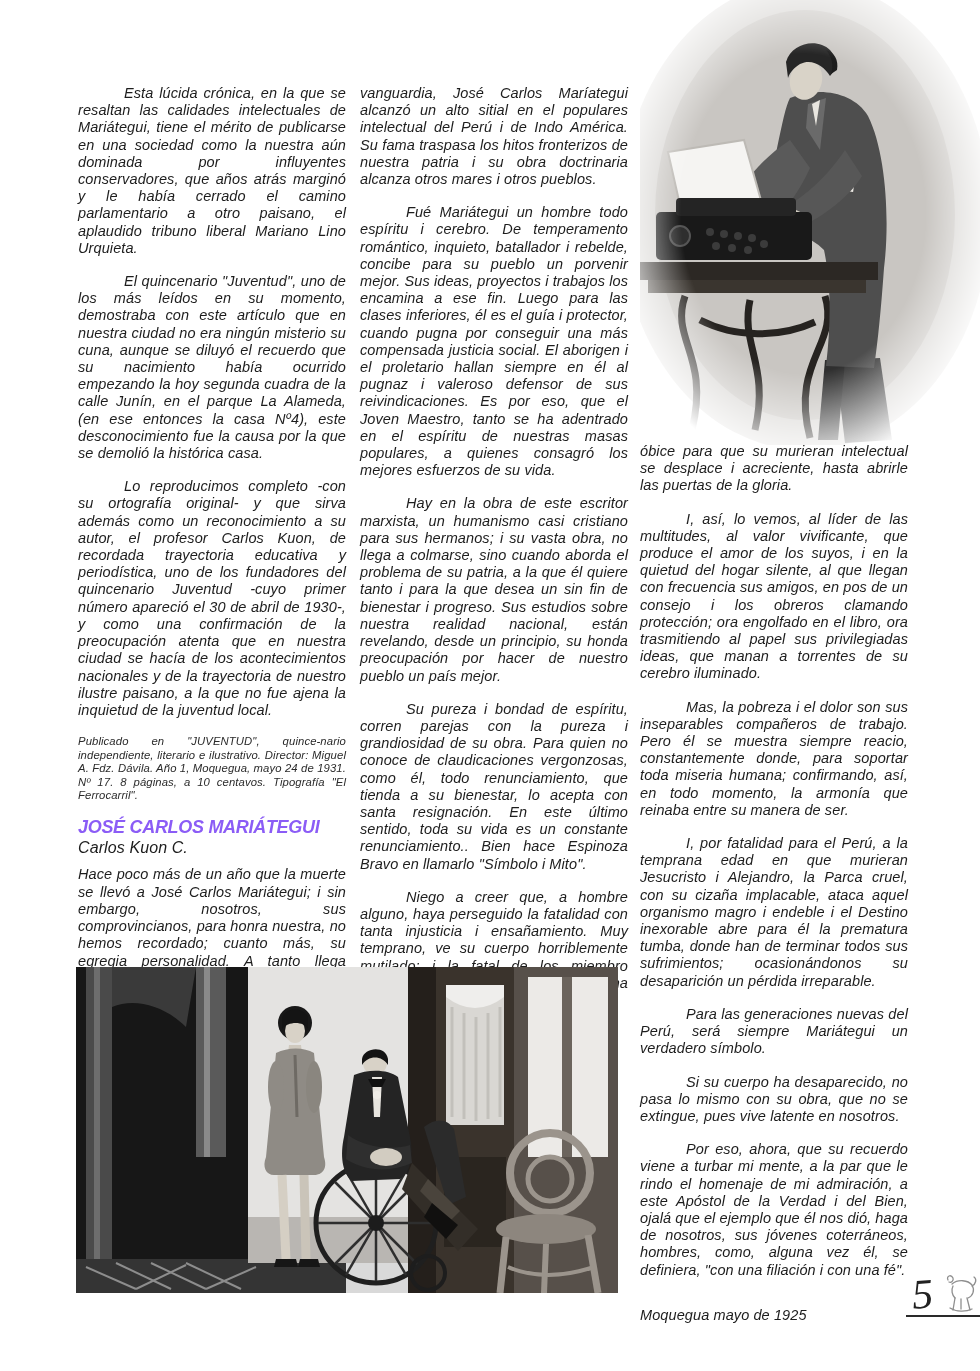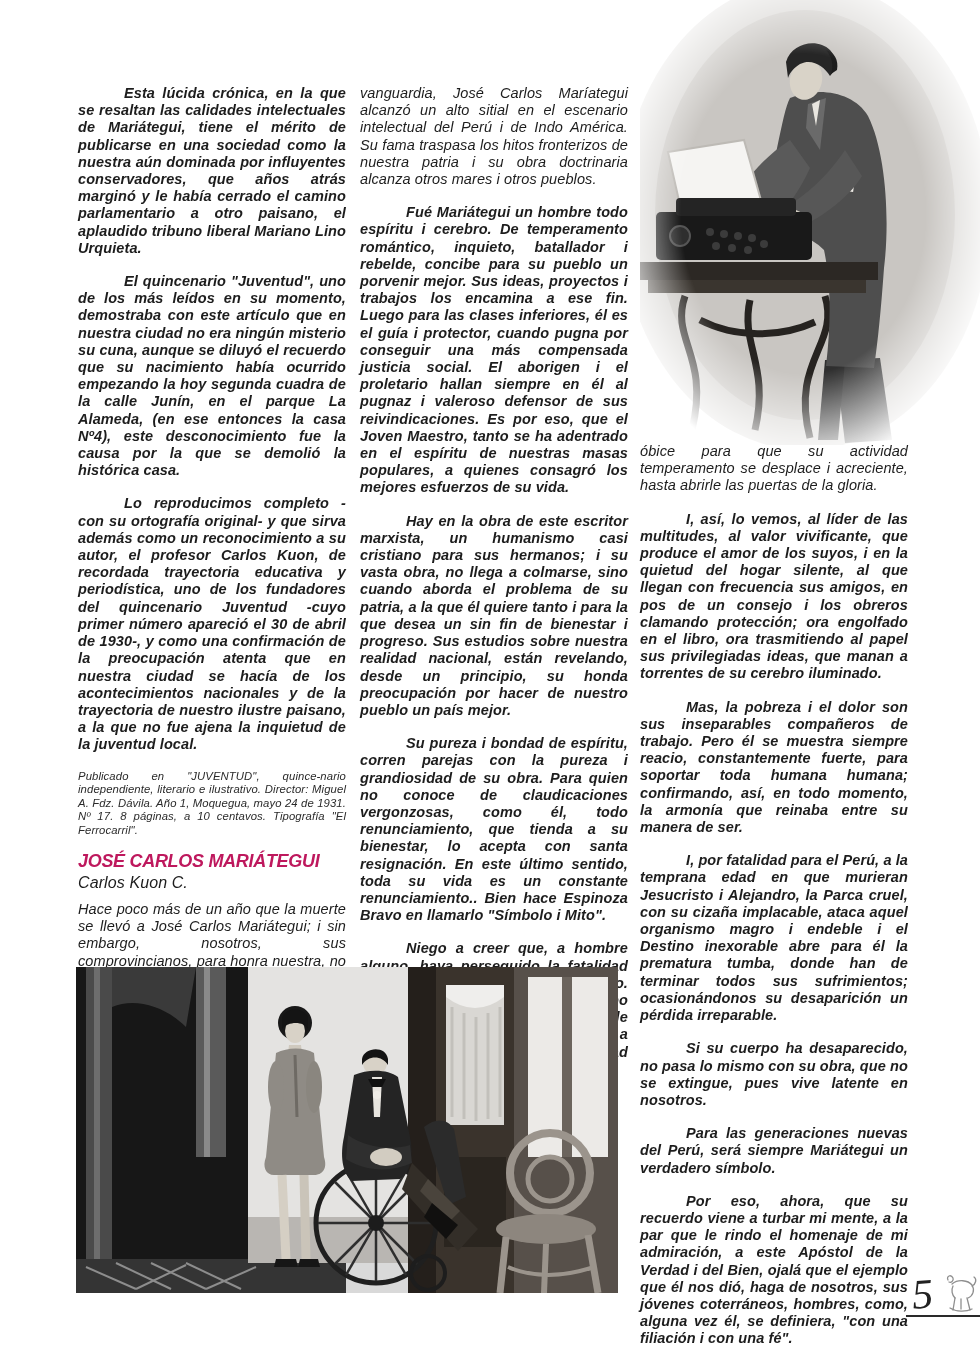--- a/index.html
+++ b/index.html
@@ -15,37 +15,37 @@
     position:absolute;
     width:268px;
     font-style:italic;
     font-size:14.5px;
     line-height:17.2px;
     color:#1d1d1d;
     text-align:justify;
     letter-spacing:0.1px;
   }
   .col p{margin:0 0 16px 0;}
-  .col p.indent{text-indent:46px;font-weight:bold;}
+  .col p.indent{text-indent:46px;}
   .col1{left:78px;top:85px;}
   .col2{left:360px;top:85px;}
   .col3{left:640px;top:443px;}
   .credit{
     font-size:11.3px;
     line-height:13.6px;
     margin:0 0 14px 0;
     color:#2a2a2a;
   }
   .heading{
     font-size:18px;
     font-weight:bold;
     font-style:italic;
     letter-spacing:-0.3px;
     margin:0 0 3px 0;
-    color:#be185d;
+    color:#8b5cf6;
   }
   .byline{
     font-size:16px;
     margin:0 0 10px 0 !important;
   }
   .signature{margin-top:28px !important;}
   
   .photo-top{
     position:absolute;left:640px;top:0;width:340px;height:445px;margin:0;
   }
@@ -79,34 +79,34 @@
     <p class="indent">El quincenario "Juventud", uno de los más leídos en su momento, demostraba con este artículo que en nuestra ciudad no era ningún misterio su cuna, aunque se diluyó el recuerdo que su nacimiento había ocurrido empezando la hoy segunda cuadra de la calle Junín, en el parque La Alameda, (en ese entonces la casa Nº4), este desconocimiento fue la causa por la que se demolió la histórica casa.</p>
     <p class="indent">Lo reproducimos completo -con su ortografía original- y que sirva además como un reconocimiento a su autor, el profesor Carlos Kuon, de recordada trayectoria educativa y periodística, uno de los fundadores del quincenario Juventud -cuyo primer número apareció el 30 de abril de 1930-, y como una confirmación de la preocupación atenta que en nuestra ciudad se hacía de los acontecimientos nacionales y de la trayectoria de nuestro ilustre paisano, a la que no fue ajena la inquietud de la juventud local.</p>
     <p class="credit">Publicado en "JUVENTUD", quince-nario independiente, literario e ilustrativo. Director: Miguel A. Fdz. Dávila. Año 1, Moquegua, mayo 24 de 1931. Nº 17. 8 páginas, a 10 centavos. Tipografía "El Ferrocarril".</p>
     <h2 class="heading">JOSÉ CARLOS MARIÁTEGUI</h2>
     <p class="byline">Carlos Kuon C.</p>
     <p>Hace poco más de un año que la muerte se llevó a José Carlos Mariátegui; i sin embargo, nosotros, sus comprovincianos, para honra nuestra, no hemos recordado; cuanto más, su egregia personalidad. A tanto llega nuestra quietud e indiferencia, por todo lo grande i extraordinario, que, ni siquiera, hacemos justicia a los que nos pertenecen.</p>
     <p>Hombre excepcional, con una ideología bien definida; periodista  excelso, escritor insigne; doctrinario asaz i conspicuo luchador de</p>
   </div>
 
   <div class="col col2">
-    <p>vanguardia, José Carlos Maríategui alcanzó un alto sitial en el escenario intelectual del Perú i de Indo América. Su fama traspasa los hitos fronterizos de nuestra patria i su obra doctrinaria alcanza otros mares i otros pueblos.</p>
+    <p>vanguardia, José Carlos Maríategui alcanzó un alto sitial en el populares intelectual del Perú i de Indo América. Su fama traspasa los hitos fronterizos de nuestra patria i su obra doctrinaria alcanza otros mares i otros pueblos.</p>
     <p class="indent">Fué Mariátegui un hombre todo espíritu i cerebro. De temperamento romántico, inquieto, batallador i rebelde, concibe para su pueblo un porvenir mejor. Sus ideas, proyectos i trabajos los encamina a ese fin. Luego para las clases inferiores, él es el guía i protector, cuando pugna por conseguir una más compensada justicia social. El aborigen i el proletario hallan siempre en él al pugnaz i valeroso defensor de sus reivindicaciones. Es por eso, que el Joven Maestro, tanto se ha adentrado en el espíritu de nuestras masas populares, a quienes consagró los mejores esfuerzos de su vida.</p>
     <p class="indent">Hay en la obra de este escritor marxista, un humanismo casi cristiano para sus hermanos; i su vasta obra, no llega a colmarse, sino cuando aborda el problema de su patria, a la que él quiere tanto i para la que desea un sin fin de bienestar i progreso. Sus estudios sobre nuestra realidad nacional, están revelando, desde un principio, su honda preocupación por hacer de nuestro pueblo un país mejor.</p>
     <p class="indent">Su pureza i bondad de espíritu, corren parejas con la pureza i grandiosidad de su obra. Para quien no conoce de claudicaciones vergonzosas, como él, todo renunciamiento, que tienda a su bienestar, lo acepta con santa resignación. En este último sentido, toda su vida es un constante renunciamiento.. Bien hace Espinoza Bravo en llamarlo "Símbolo i Mito".</p>
     <p class="indent">Niego a creer que, a hombre alguno, haya perseguido la fatalidad con tanta injusticia i ensañamiento. Muy temprano, ve su cuerpo horriblemente mutilado; i la fatal de los miembro inferiores, lo obligan a sumirse en una inmovilidad espantosa; pero esto no es</p>
   </div>
 
   <div class="col col3">
-    <p>óbice para que su actividad temperamento se desplace i acreciente, hasta abrirle las puertas de la gloria.</p>
+    <p>óbice para que su murieran intelectual se desplace i acreciente, hasta abrirle las puertas de la gloria.</p>
     <p class="indent">I, así, lo vemos, al líder de las multitudes, al valor vivificante, que produce el amor de los suyos, i en la quietud del hogar silente, al que llegan con frecuencia sus amigos, en pos de un consejo i los obreros clamando protección; ora engolfado en el libro, ora trasmitiendo al papel sus privilegiadas ideas, que manan a torrentes de su cerebro iluminado.</p>
-    <p class="indent">Mas, la pobreza i el dolor son sus inseparables compañeros de trabajo. Pero él se muestra siempre reacio, constantemente fuerte, para soportar toda humana humana; confirmando, así, en todo momento, la armonía que reinaba entre su manera de ser.</p>
+    <p class="indent">Mas, la pobreza i el dolor son sus inseparables compañeros de trabajo. Pero él se muestra siempre reacio, constantemente donde, para soportar toda miseria humana; confirmando, así, en todo momento, la armonía que reinaba entre su manera de ser.</p>
     <p class="indent">I, por fatalidad para el Perú, a la temprana edad en que murieran Jesucristo i Alejandro, la Parca cruel, con su cizaña implacable, ataca aquel organismo magro i endeble i el Destino inexorable abre para él la prematura tumba, donde han de terminar todos sus sufrimientos; ocasionándonos su desaparición un pérdida irreparable.</p>
+    <p class="indent">Para las generaciones nuevas del Perú, será siempre Mariátegui un verdadero símbolo.</p>
     <p class="indent">Si su cuerpo ha desaparecido, no pasa lo mismo con su obra, que no se extingue, pues vive latente en nosotros.</p>
-    <p class="indent">Para las generaciones nuevas del Perú, será siempre Mariátegui un verdadero símbolo.</p>
     <p class="indent">Por eso, ahora, que su recuerdo viene a turbar mi mente, a la par que le rindo el homenaje de mi admiración, a este Apóstol de la Verdad i del Bien, ojalá que el ejemplo que él nos dió, haga de nosotros, sus jóvenes coterráneos, hombres, como, alguna vez él, se definiera, "con una filiación i con una fé".</p>
     <p class="signature">Moquegua mayo de 1925</p>
   </div>
 
   <figure class="photo-top" role="img" aria-label="José Carlos Mariátegui de pie escribiendo a máquina">
     <svg viewBox="0 0 340 445" xmlns="http://www.w3.org/2000/svg">
       <defs>
         <radialGradient id="vigGrad" cx="48%" cy="48%" r="58%">
           <stop offset="0%" stop-color="#fff" stop-opacity="1"></stop>
           <stop offset="62%" stop-color="#fff" stop-opacity="1"></stop>

